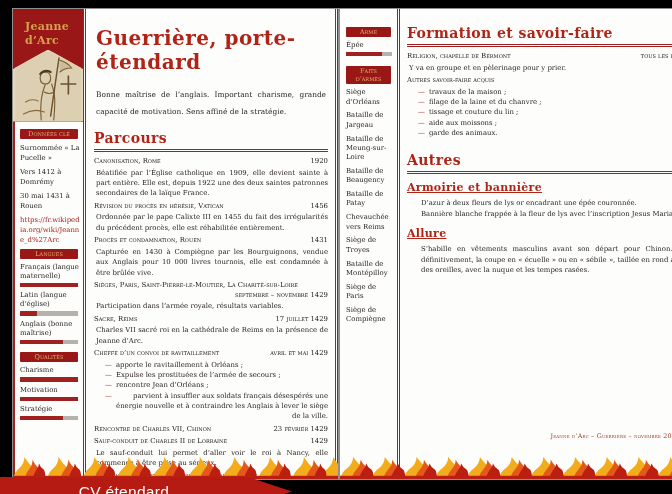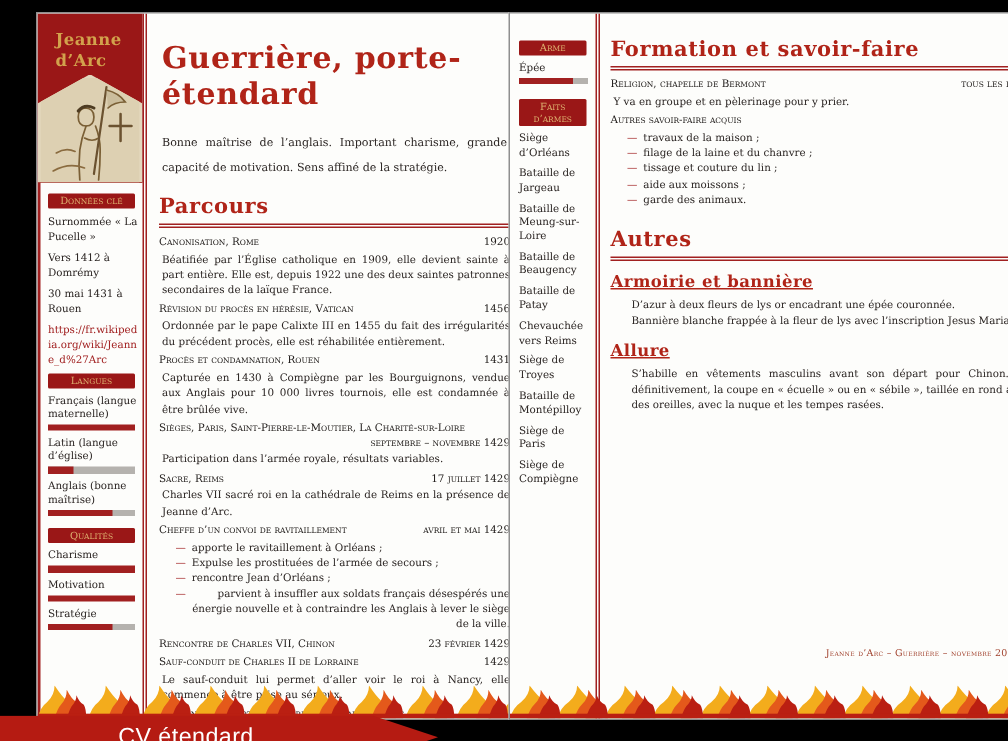--- a/index.html
+++ b/index.html
@@ -16,21 +16,21 @@
     position:relative;
     overflow:hidden;
     font-family:"DejaVu Serif", serif;
     color:var(--ink);
   }
   .page{
     position:absolute;top:8px;height:472px;
     background:#fdfdfb;border:1px solid #8f8f8f;
     overflow:hidden;
   }
-  .page-left{left:24px;width:327px;}
+  .page-left{left:12px;width:327px;}
   .page-right{left:339px;width:375px;}
 
   
   .lp-inner{display:flex;height:100%;border-right:3px double var(--red);}
   .sidebar{width:73px;flex:0 0 73px;border-right:3px double var(--red);display:flex;flex-direction:column;}
   .sb-header{background:var(--red-dark);padding:11px 0 2px 12px;}
   .sb-name{font-size:11px;font-weight:bold;color:var(--gold);line-height:1.25;letter-spacing:.3px;}
   .portrait-wrap{height:72px;background:var(--red-dark);position:relative;flex:0 0 72px;}
   .portrait-wrap svg{position:absolute;inset:0;width:100%;height:100%;
     clip-path:polygon(50% 0%,100% 27%,100% 100%,0% 100%,0% 27%);}

